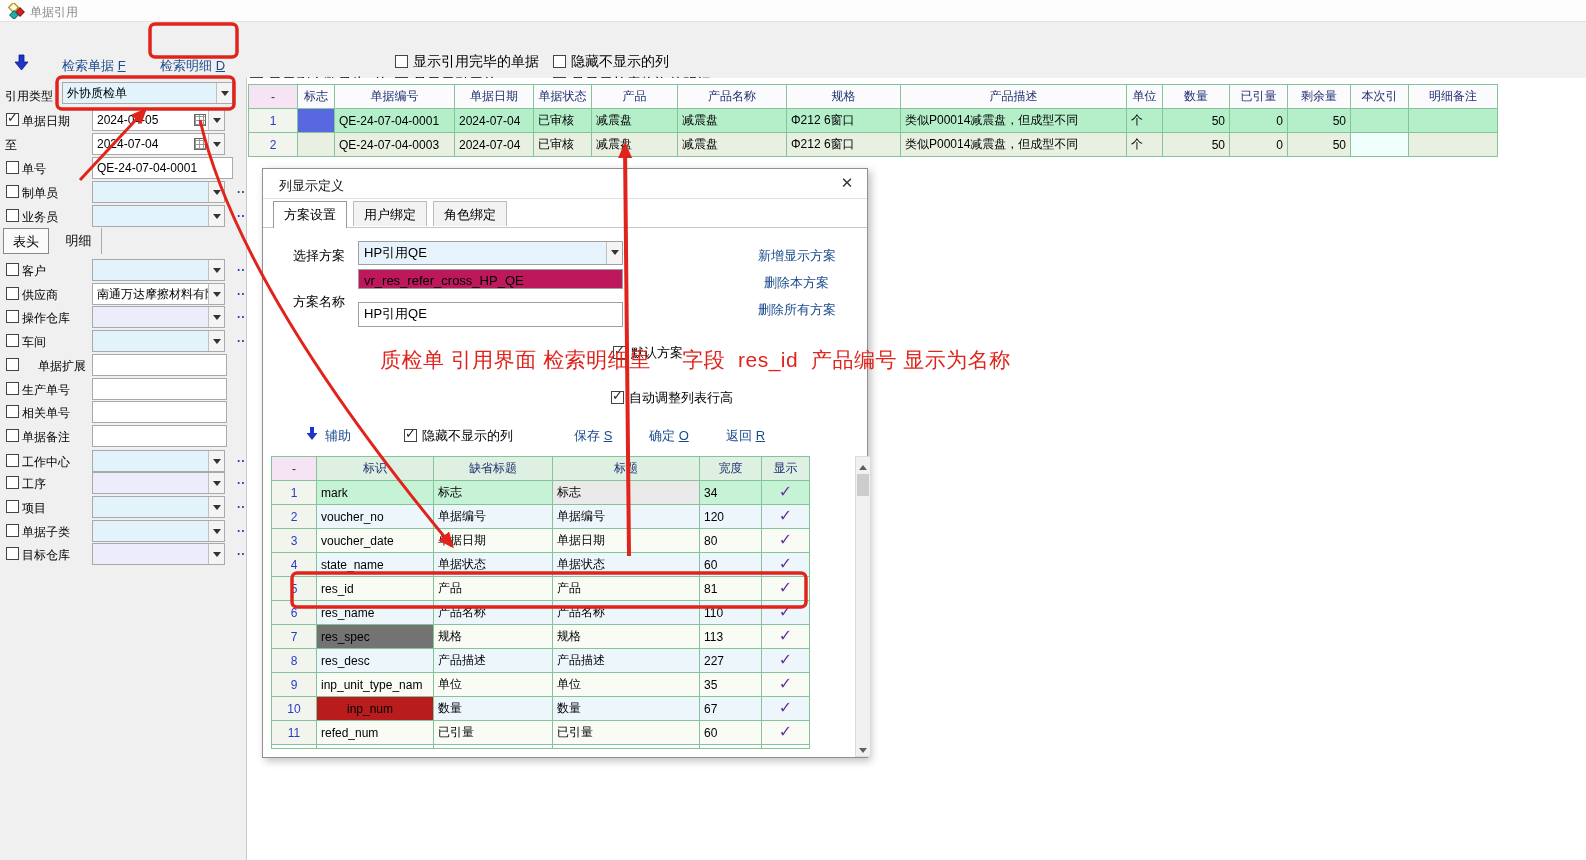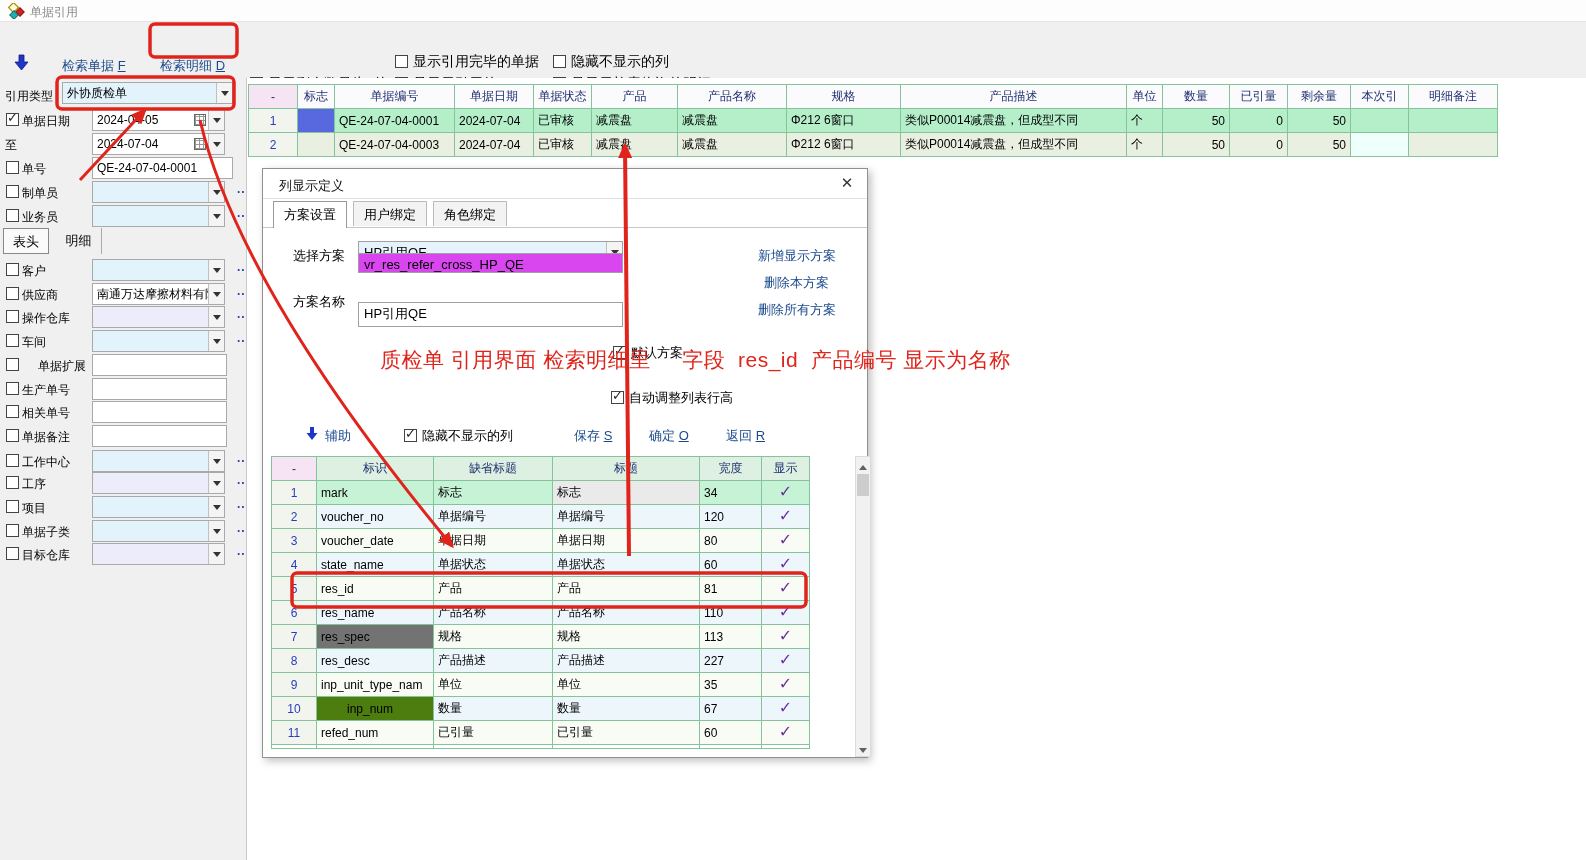--- a/index.html
+++ b/index.html
@@ -312,21 +312,21 @@
     <div class="abs" id="dlg-close">✕</div>
   </div>
   <div id="dlg-tabs"></div>
   <div class="abs" id="dlg-tabline"></div>
 
   <span class="dlg-label" style="left:30px;top:78px">选择方案</span>
   <div class="dlg-field" style="left:95px;top:72px;width:265px;height:24px;background:#e6f3fc">
     <span>HP引用QE</span>
     <span class="combo-btn"></span>
   </div>
-  <div class="dlg-field" style="left:95px;top:84px;width:265px;height:20px;background:#d946ef">
+  <div class="dlg-field" style="left:95px;top:100px;width:265px;height:20px;background:#be185d">
     <span>vr_res_refer_cross_HP_QE</span>
   </div>
   <span class="dlg-label" style="left:30px;top:124px">方案名称</span>
   <div class="dlg-field" style="left:95px;top:133px;width:265px;height:25px">
     <span>HP引用QE</span>
   </div>
 
   <a class="dlg-link" style="left:495px;top:78px">新增显示方案</a>
   <a class="dlg-link" style="left:501px;top:105px">删除本方案</a>
   <a class="dlg-link" style="left:495px;top:132px">删除所有方案</a>
@@ -437,21 +437,21 @@
           <tr>
             <td class="numcol">9</td>
             <td style="background: rgb(248, 252, 245);">inp_unit_type_nam</td>
             <td style="background: rgb(248, 252, 245);">单位</td>
             <td style="background: rgb(248, 252, 245);">单位</td>
             <td style="background: rgb(248, 252, 245);">35</td>
             <td style="background: rgb(248, 252, 245); text-align: center;"><span class="checkmark">✓</span></td>
           </tr>
           <tr>
             <td class="numcol">10</td>
-            <td style="background: #4d7c0f; padding-left: 30px;">inp_num</td>
+            <td style="background: #b91c1c; padding-left: 30px;">inp_num</td>
             <td style="background: rgb(237, 247, 251);">数量</td>
             <td style="background: rgb(237, 247, 251);">数量</td>
             <td style="background: rgb(237, 247, 251);">67</td>
             <td style="background: rgb(237, 247, 251); text-align: center;"><span class="checkmark">✓</span></td>
           </tr>
           <tr>
             <td class="numcol">11</td>
             <td style="background: rgb(248, 252, 245);">refed_num</td>
             <td style="background: rgb(248, 252, 245);">已引量</td>
             <td style="background: rgb(248, 252, 245);">已引量</td>

